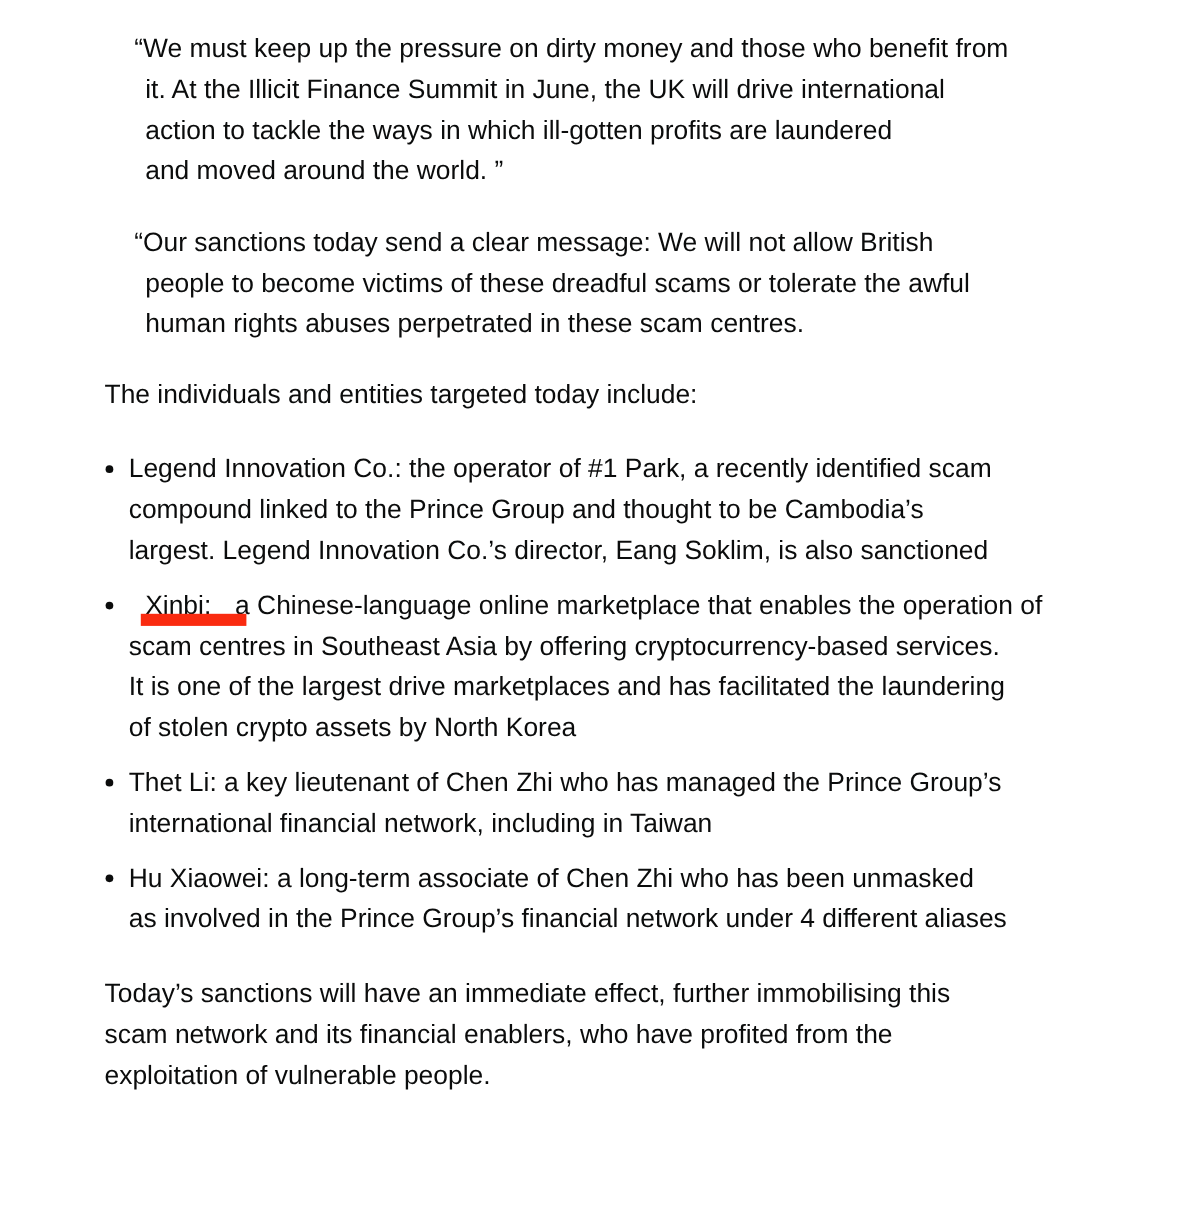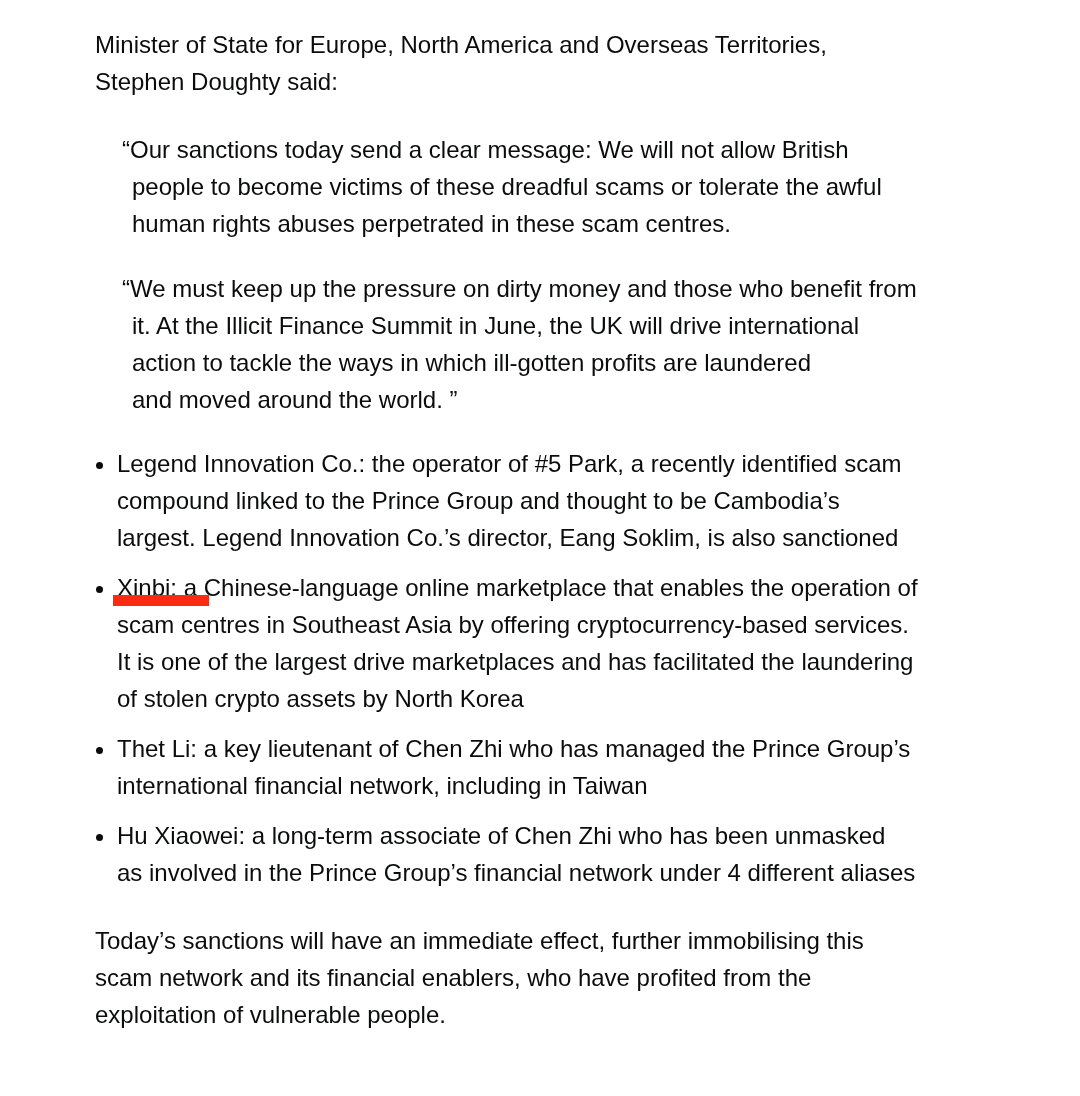--- a/index.html
+++ b/index.html
@@ -1,15 +1,15 @@
 <!DOCTYPE html>
 <html><head>
 <meta charset="utf-8">
 <style>
-  * { box-sizing: border-box; }
+  * { box-sizing: border-box; margin-left: 15px; }
   html, body {
     margin: 0;
     padding: 0;
   }
   body {
     width: 1080px;
     min-height: 1096px;
     background: #ffffff;
     color: #0b0c0c;
     font-family: "Liberation Sans", "DejaVu Sans", sans-serif;
@@ -60,36 +60,35 @@
     height: 11px;
     background: #fa2b10;
     pointer-events: none;
   }
 </style>
 </head>
 <body style="background: rgb(255, 255, 255); color: rgb(11, 12, 12);">
 
 <main class="article">
 
-  <p>Minister of State for Europe, North America and Overseas Territories,
-Stephen Doughty said:</p>
 
   <blockquote class="quote">
-    <p>“Our sanctions today send a clear message: We will not allow British
-people to become victims of these dreadful scams or tolerate the awful
-human rights abuses perpetrated in these scam centres.</p>
     <p>“We must keep up the pressure on dirty money and those who benefit from
 it. At the Illicit Finance Summit in June, the UK will drive international
 action to tackle the ways in which ill-gotten profits are laundered
 and moved around the world. ”</p>
+    <p>“Our sanctions today send a clear message: We will not allow British
+people to become victims of these dreadful scams or tolerate the awful
+human rights abuses perpetrated in these scam centres.</p>
   </blockquote>
 
+  <p>The individuals and entities targeted today include:</p>
 
   <ul class="sanctions-list">
-    <li>Legend Innovation Co.: the operator of #5 Park, a recently identified scam
+    <li>Legend Innovation Co.: the operator of #1 Park, a recently identified scam
 compound linked to the Prince Group and thought to be Cambodia’s
 largest. Legend Innovation Co.’s director, Eang Soklim, is also sanctioned</li>
     <li class="has-marker"><span>Xinbi:</span><span> a Chinese-language online marketplace that enables the operation of
 scam centres in Southeast Asia by offering cryptocurrency-based services.
 It is one of the largest drive marketplaces and has facilitated the laundering
 of stolen crypto assets by North Korea</span><span class="red-bar" style="background: rgb(250, 43, 16);"></span></li>
     <li>Thet Li: a key lieutenant of Chen Zhi who has managed the Prince Group’s
 international financial network, including in Taiwan</li>
     <li>Hu Xiaowei: a long-term associate of Chen Zhi who has been unmasked
 as involved in the Prince Group’s financial network under 4 different aliases</li>

